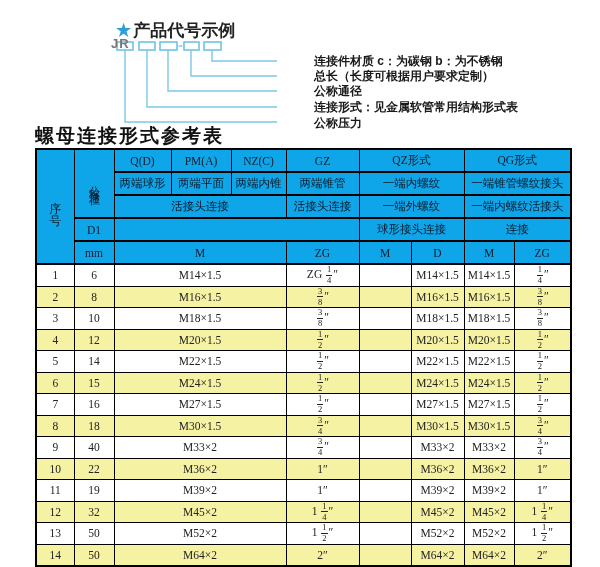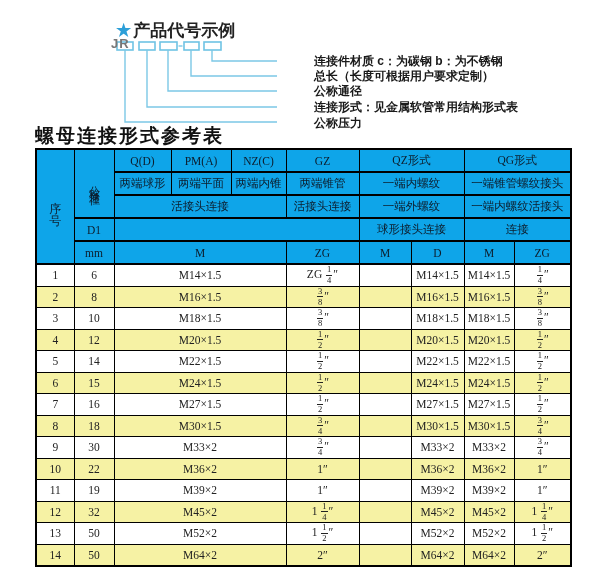--- a/index.html
+++ b/index.html
@@ -213,21 +213,21 @@
       <td colspan="3">M30×1.5</td>
       <td><span class="frac"><span class="fn">3</span><span class="fd">4</span></span>″</td>
       <td></td>
       <td>M30×1.5</td>
       <td>M30×1.5</td>
       <td><span class="frac"><span class="fn">3</span><span class="fd">4</span></span>″</td>
     </tr>
 
     <tr>
       <td>9</td>
-      <td>30</td>
+      <td>40</td>
       <td colspan="3">M33×2</td>
       <td><span class="frac"><span class="fn">3</span><span class="fd">4</span></span>″</td>
       <td></td>
       <td>M33×2</td>
       <td>M33×2</td>
       <td><span class="frac"><span class="fn">3</span><span class="fd">4</span></span>″</td>
     </tr>
 
     <tr>
       <td>10</td>

